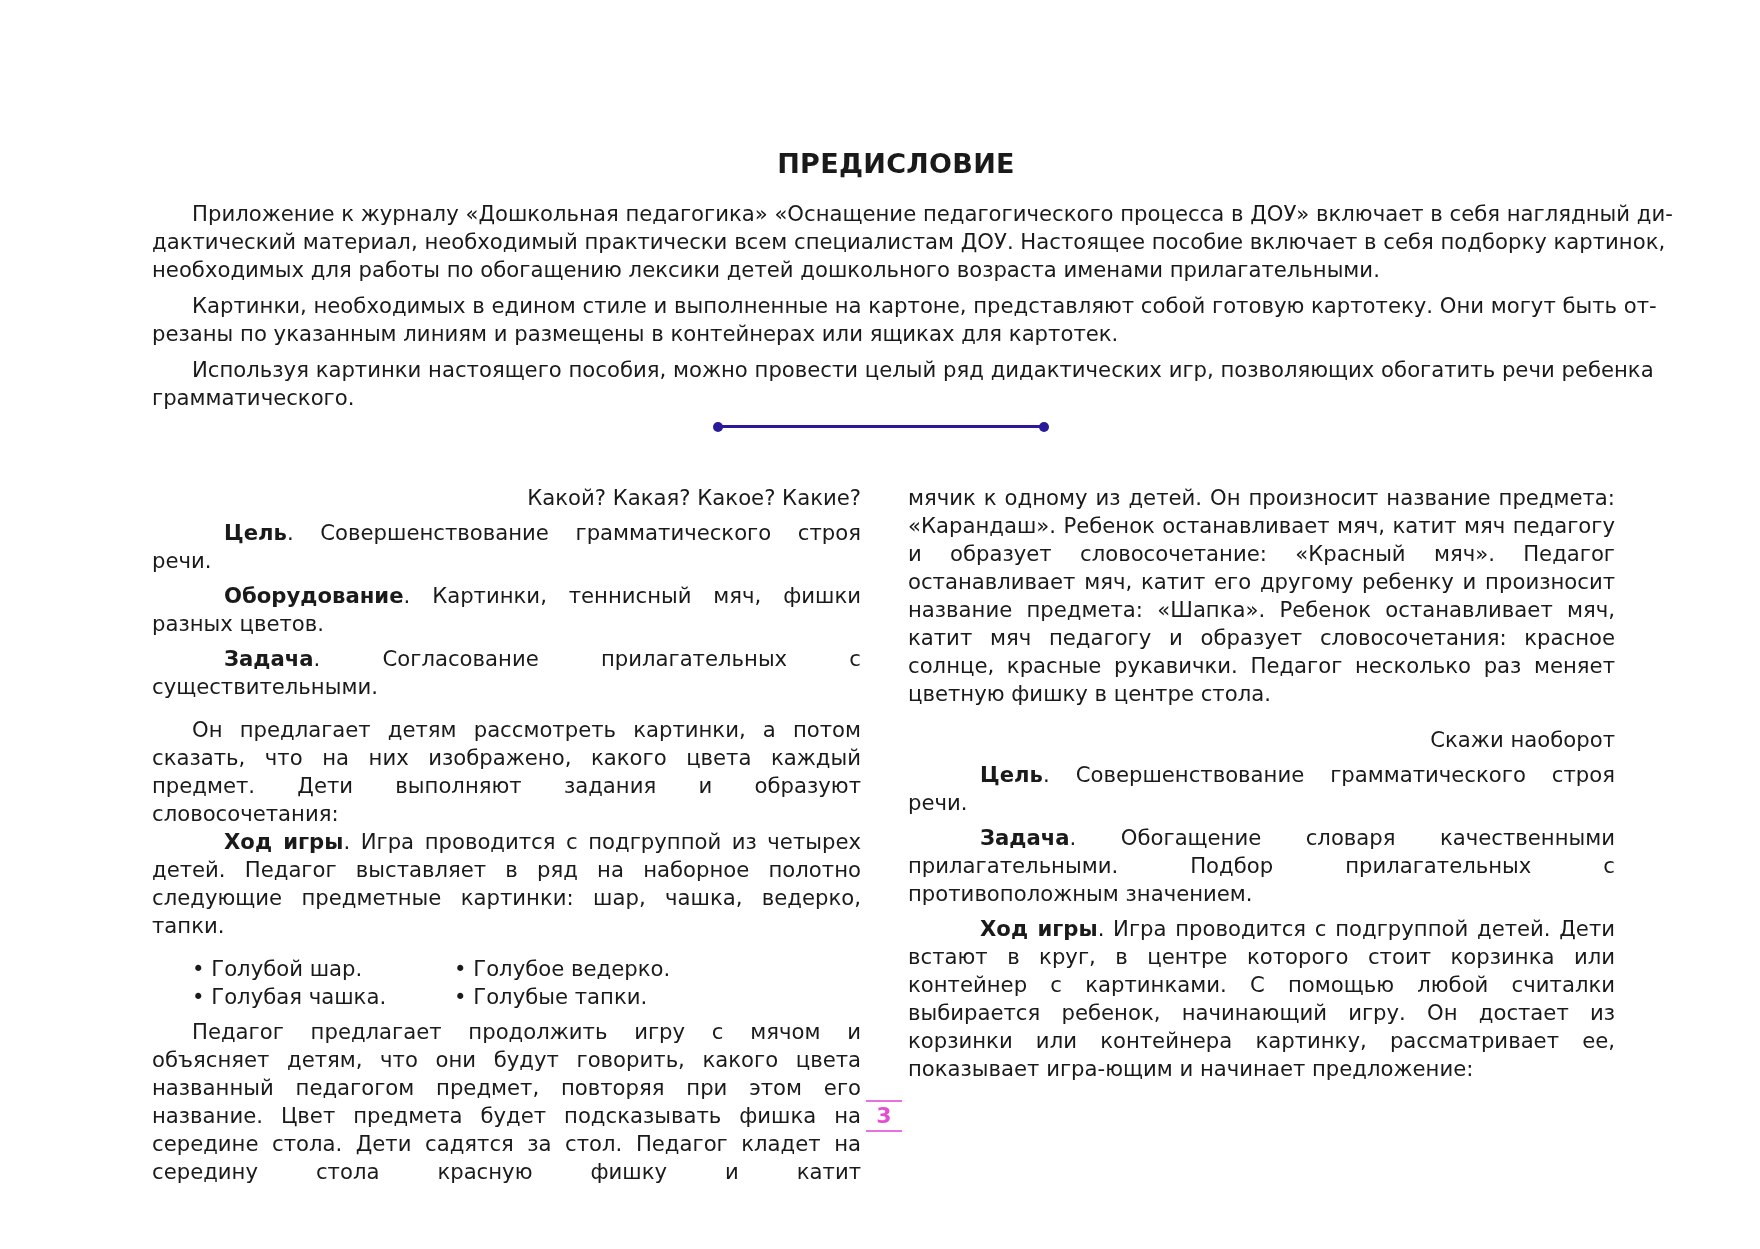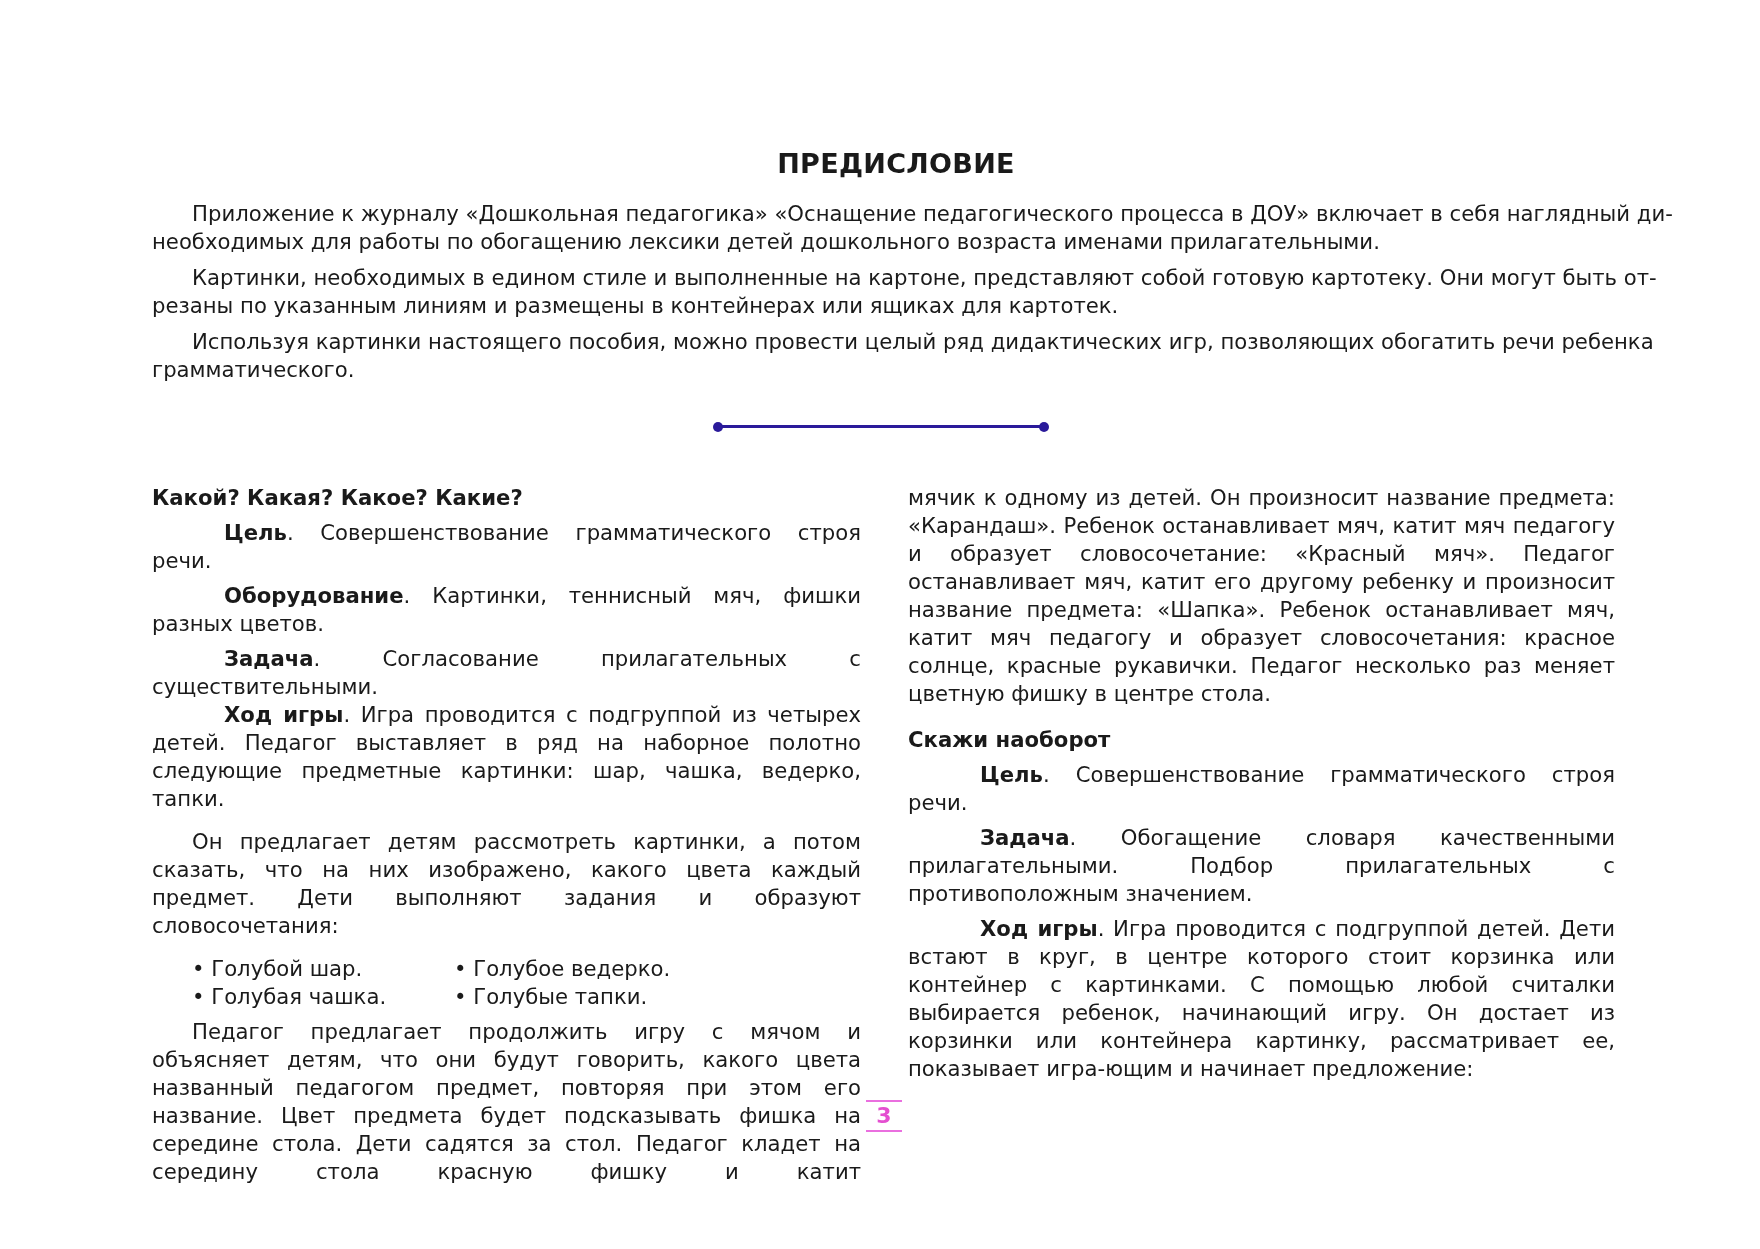--- a/index.html
+++ b/index.html
@@ -11,21 +11,21 @@
   .intro { position: absolute; left: 152px; width: 1464px; font-size: 21.2px; line-height: 28px; }
   .intro p { margin: 0 0 8px 0; text-indent: 40px; text-align: justify; text-align-last: left; }
   .line { display: block; white-space: nowrap; text-align: justify; text-align-last: justify; }
   .line.last { text-align-last: left; }
   .divider { position: absolute; left: 718px; top: 425px; width: 326px; height: 3px; background: #2a1a9a; }
   .divider .dot { position: absolute; top: -3.5px; width: 10px; height: 10px; border-radius: 50%; background: #2a1a9a; }
   .divider .dot.l { left: -5px; } .divider .dot.r { right: -5px; }
   .col { position: absolute; font-size: 21.2px; line-height: 28px; }
   .col.left { left: 152px; width: 709px; top: 484px; }
   .col.right { left: 908px; width: 707px; top: 484px; }
-  .col h3 { margin: 0; font-size: 21.2px; font-weight: bold; text-align: left; line-height: 28px; }
+  .col h3 { margin: 0; font-size: 21.2px; font-weight: normal; text-align: right; line-height: 28px; }
   .col p { margin: 0; text-align: justify; }
   .indent { text-indent: 40px; }
   .b { font-weight: bold; margin-left: 32px; }
   .gap6 { margin-top: 7px !important; }
   .gap14 { margin-top: 15px !important; }
   .gap16 { margin-top: 18px !important; }
   .bullets { display: grid; grid-template-columns: 262px 300px; padding-left: 40px; line-height: 28px; }
   .pagenum { position: absolute; left: 866px; top: 1100px; width: 36px; text-align: center;
              color: #e44fd0; font-weight: bold; font-size: 22px; line-height: 28px;
              border-top: 2px solid #ea6fdf; border-bottom: 2px solid #ea6fdf; }
@@ -33,20 +33,21 @@
 </head>
 <body>
 
 <div class="page">
 
   <div class="title">ПРЕДИСЛОВИЕ</div>
 
   <div class="intro" style="top:200px;">
     <p>
       <span class="line">Приложение к журналу «Дошкольная педагогика» «Оснащение педагогического процесса в ДОУ» включает в себя наглядный ди-</span>
+      <span class="line" style="text-indent:0">дактический материал, необходимый практически всем специалистам ДОУ. Настоящее пособие включает в себя подборку картинок,</span>
       <span class="line last" style="text-indent:0">необходимых для работы по обогащению лексики детей дошкольного возраста именами прилагательными.</span>
     </p>
     <p>
       <span class="line">Картинки, необходимых в едином стиле и выполненные на картоне, представляют собой готовую картотеку. Они могут быть от-</span>
       <span class="line last" style="text-indent:0">резаны по указанным линиям и размещены в контейнерах или ящиках для картотек.</span>
     </p>
     <p>
       <span class="line">Используя картинки настоящего пособия, можно провести целый ряд дидактических игр, позволяющих обогатить речи ребенка</span>
       <span class="line last" style="text-indent:0">грамматического.</span>
     </p>
@@ -55,22 +56,22 @@
   <div class="divider">
     <span class="dot l"></span>
     <span class="dot r"></span>
   </div>
 
   <div class="col left">
     <h3>Какой? Какая? Какое? Какие?</h3>
     <p class="indent gap6"><span class="b">Цель</span><span>. Совершенствование грамматического строя речи.</span></p>
     <p class="indent gap6"><span class="b">Оборудование</span><span>. Картинки, теннисный мяч, фишки разных цветов.</span></p>
     <p class="indent gap6"><span class="b">Задача</span><span>. Согласование прилагательных с существительными.</span></p>
+    <p class="indent gap14">Он предлагает детям рассмотреть картинки, а потом сказать, что на них изображено, какого цвета каждый предмет. Дети выполняют задания и образуют словосочетания:</p>
     <p class="indent"><span class="b">Ход игры</span><span>. Игра проводится с подгруппой из четырех детей. Педагог выставляет в ряд на наборное полотно следующие предметные картинки: шар, чашка, ведерко, тапки.</span></p>
-    <p class="indent gap14">Он предлагает детям рассмотреть картинки, а потом сказать, что на них изображено, какого цвета каждый предмет. Дети выполняют задания и образуют словосочетания:</p>
     <div class="bullets gap14">
       <span>• Голубой шар.</span>
       <span>• Голубое ведерко.</span>
       <span>• Голубая чашка.</span>
       <span>• Голубые тапки.</span>
     </div>
     <p class="indent gap6" style="text-align-last:justify;">Педагог предлагает продолжить игру с мячом и объясняет детям, что они будут говорить, какого цвета названный педагогом предмет, повторяя при этом его название. Цвет предмета будет подсказывать фишка на середине стола. Дети садятся за стол. Педагог кладет на середину стола красную фишку и катит</p>
   </div>
 
   <div class="col right">

